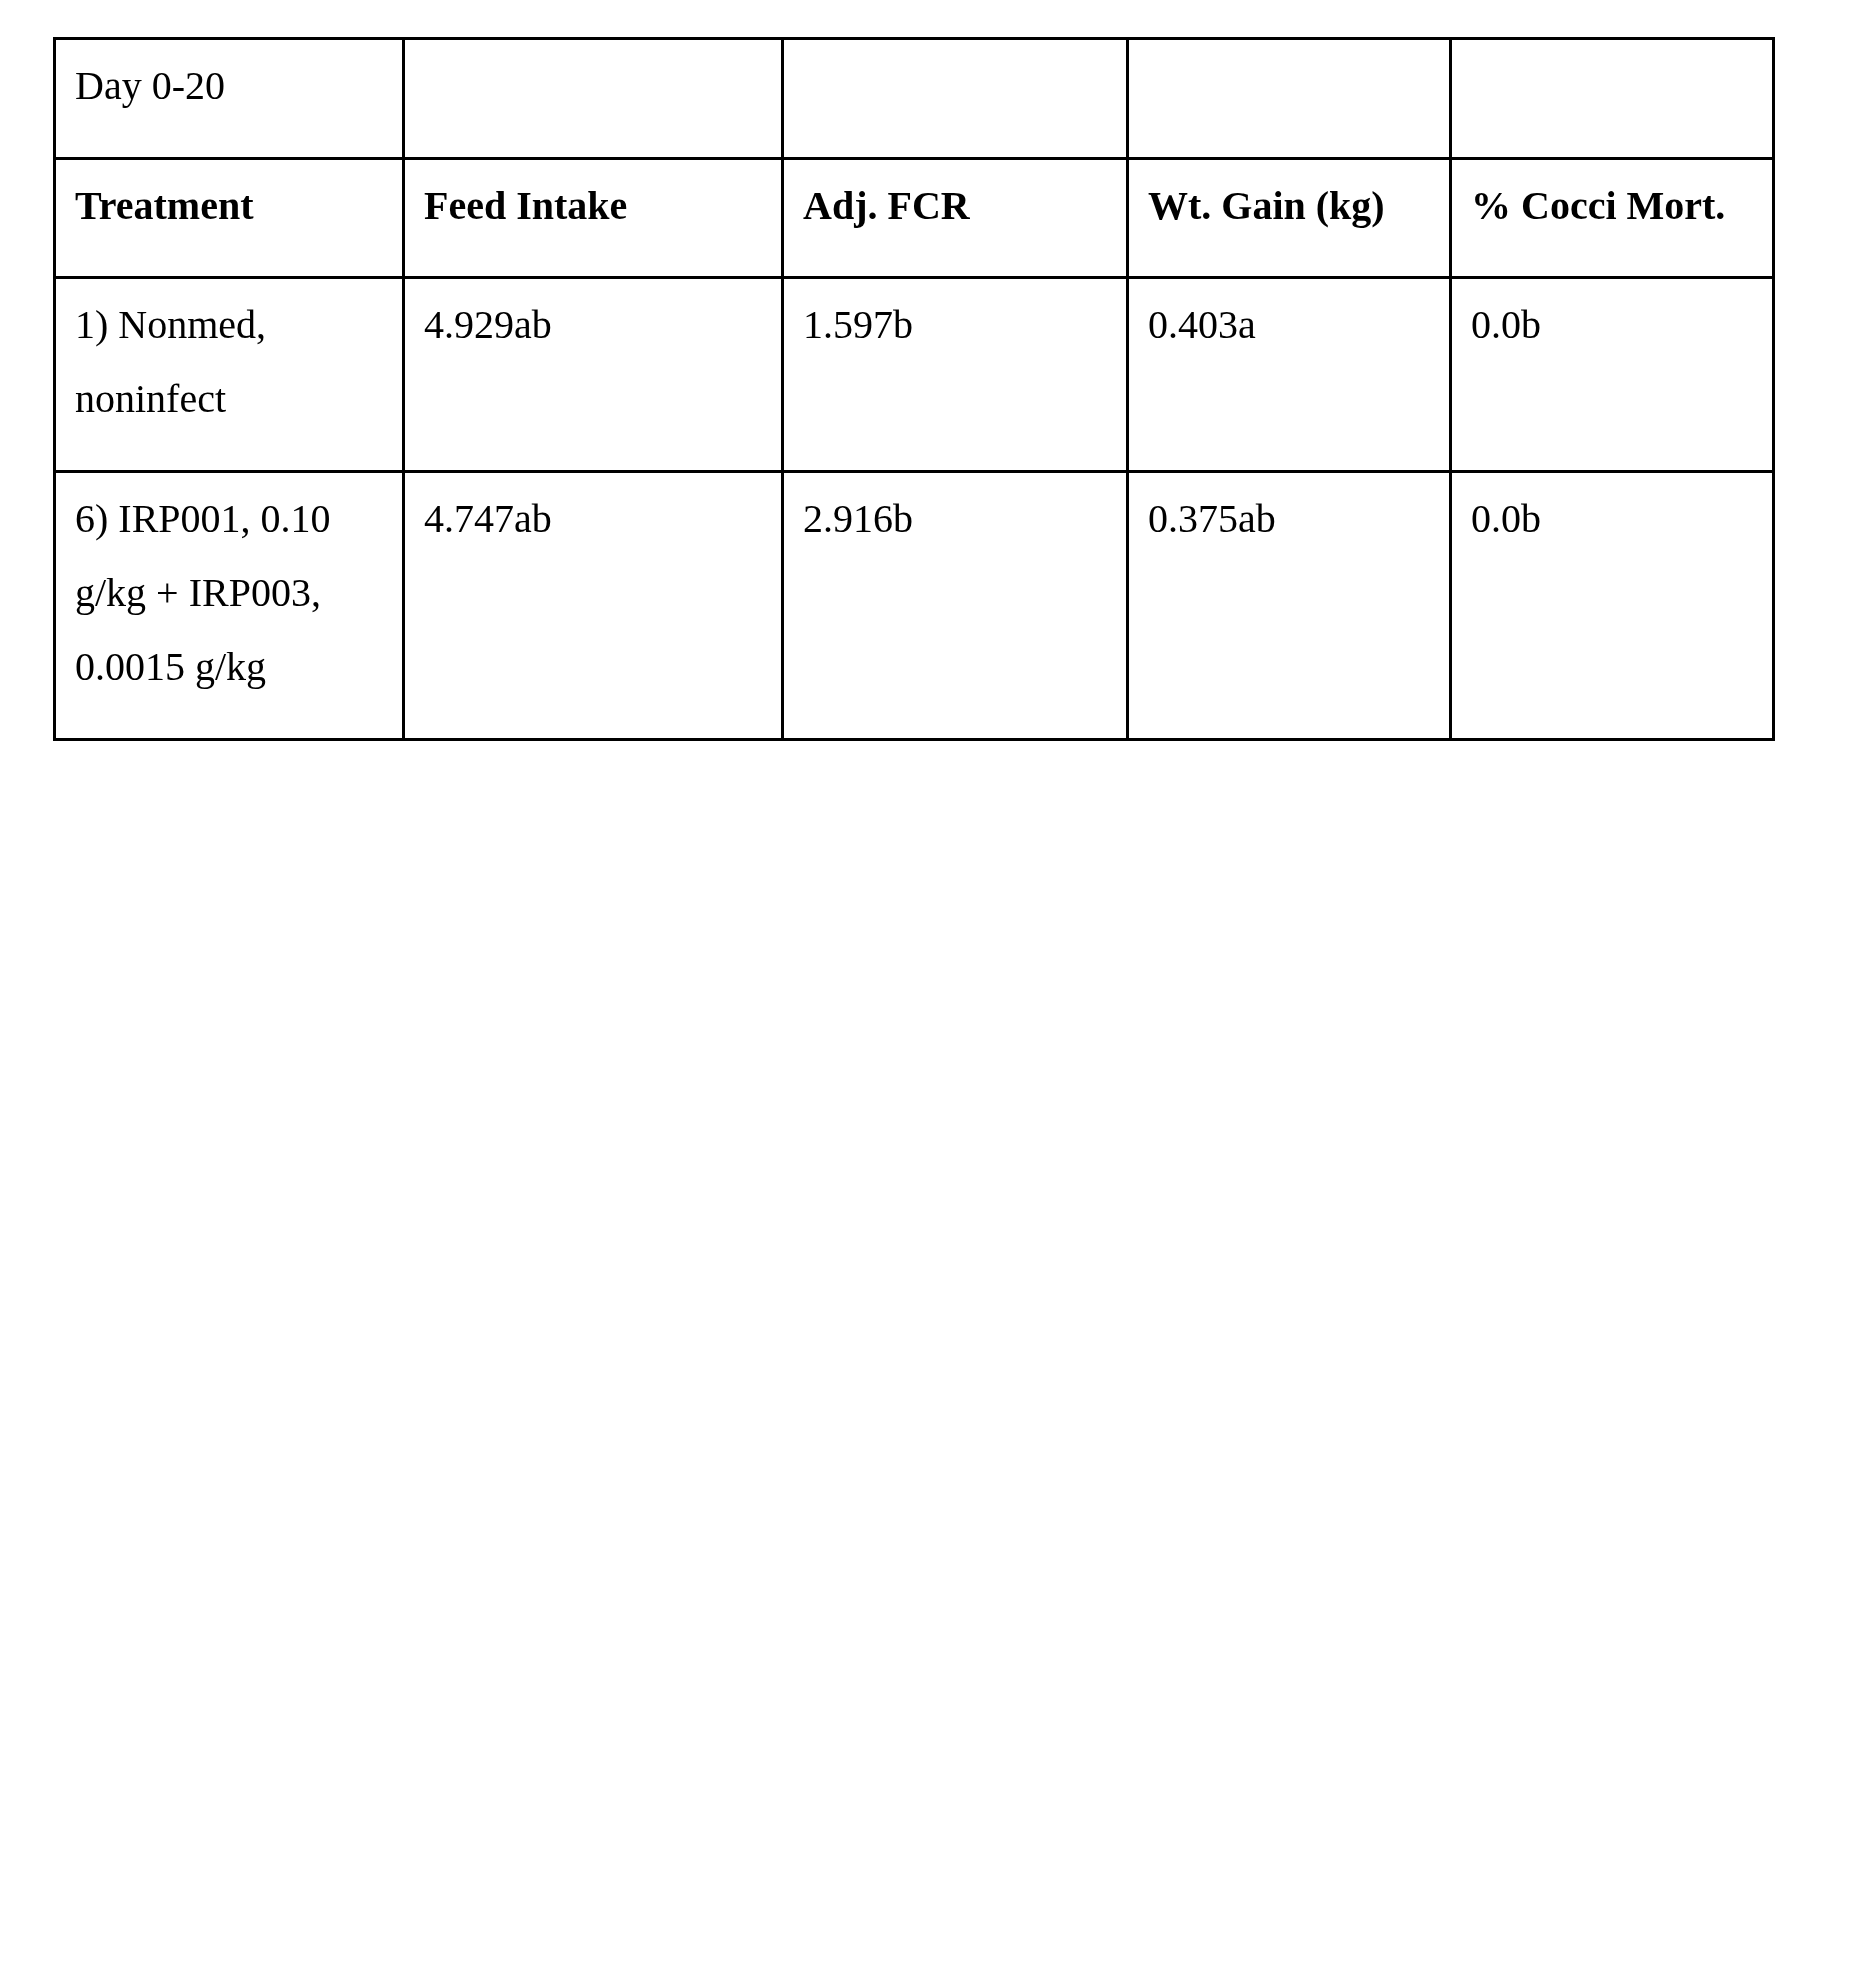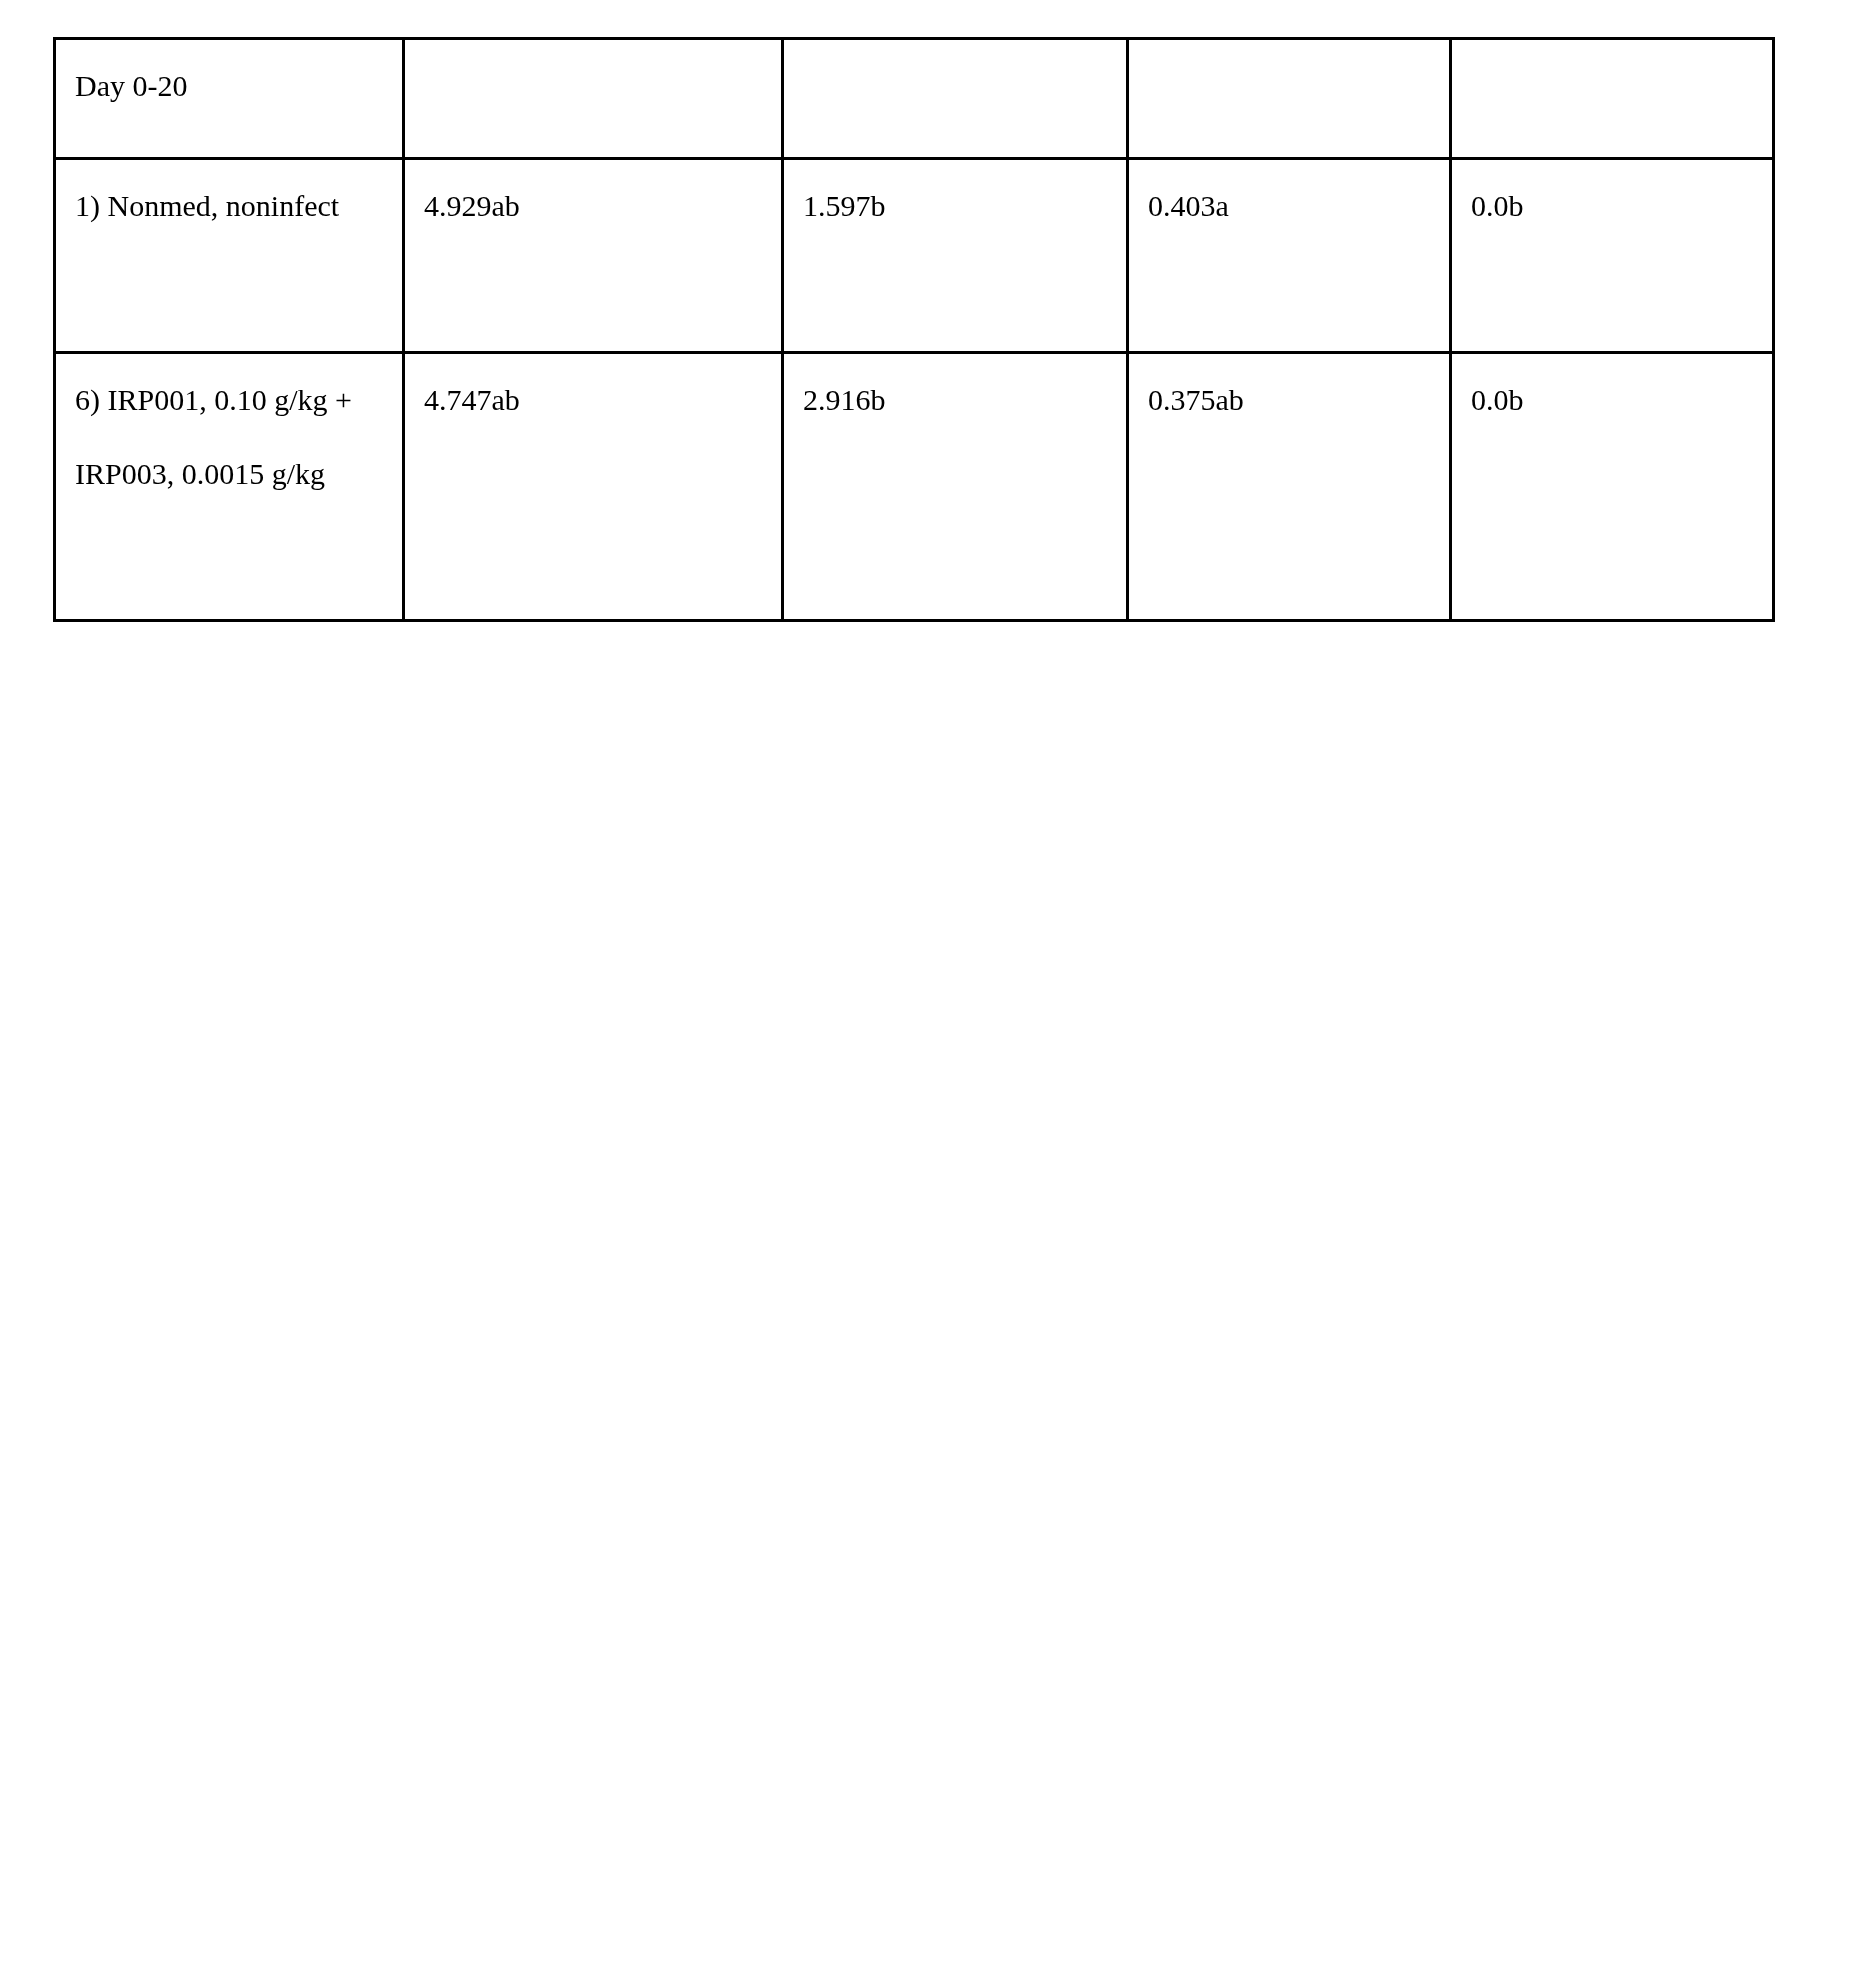--- a/index.html
+++ b/index.html
@@ -7,21 +7,21 @@
          font-family:"Liberation Serif", "DejaVu Serif", serif; color:#000; }
   table.data {
     position:absolute; left:53px; top:37px;
     border-collapse:collapse; table-layout:fixed;
     width:1719px;
   }
   table.data td {
     border:3.4px solid #000;
     vertical-align:top;
     padding:8.6px 20.5px 0 19px;
-    font-size:30px;
+    font-size:40px;
     line-height:74px;
     box-sizing:border-box;
     overflow:hidden;
   }
   table.data td.hdr { font-weight:bold; }
   col.c0 { width:349px; } col.c1 { width:379px; } col.c2 { width:345px; }
   col.c3 { width:323px; } col.c4 { width:323px; }
   tr.r-period { height:120px; }
   tr.r-head { height:119px; }
   tr.r2 { height:194px; }
@@ -40,20 +40,27 @@
       <col class="c4">
   </colgroup>
   <tbody>
     <tr class="r-period">
       <td>Day 0-20</td>
       <td></td>
       <td></td>
       <td></td>
       <td></td>
     </tr>
+    <tr class="r-head">
+      <td class="hdr">Treatment</td>
+      <td class="hdr">Feed Intake</td>
+      <td class="hdr">Adj. FCR</td>
+      <td class="hdr">Wt. Gain (kg)</td>
+      <td class="hdr">% Cocci Mort.</td>
+    </tr>
     <tr class="r2">
       <td>1) Nonmed, noninfect</td>
       <td>4.929ab</td>
       <td>1.597b</td>
       <td>0.403a</td>
       <td>0.0b</td>
     </tr>
     <tr class="r3">
       <td>6) IRP001, 0.10 g/kg + IRP003, 0.0015 g/kg</td>
       <td>4.747ab</td>

